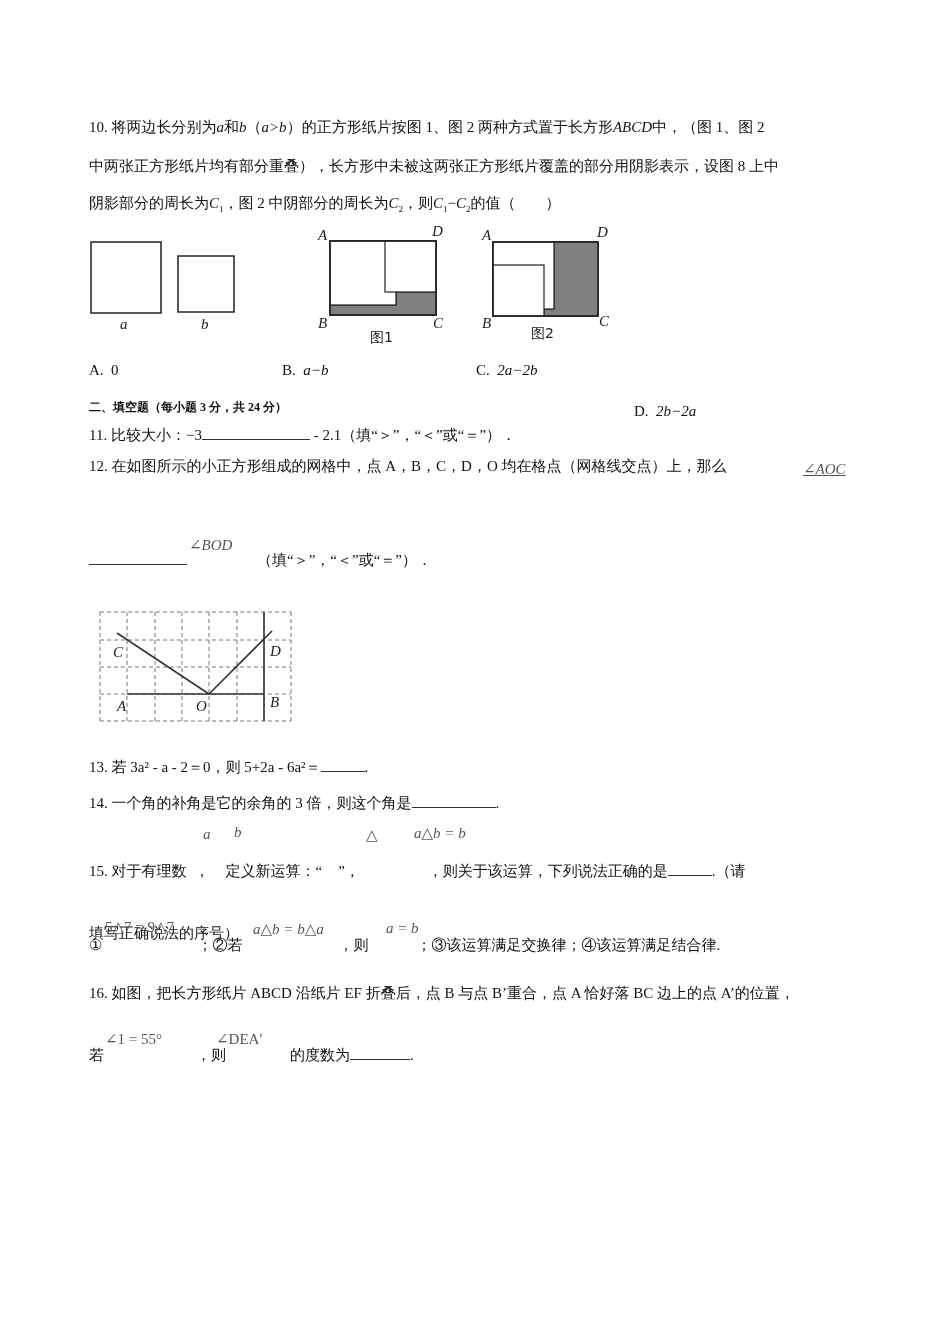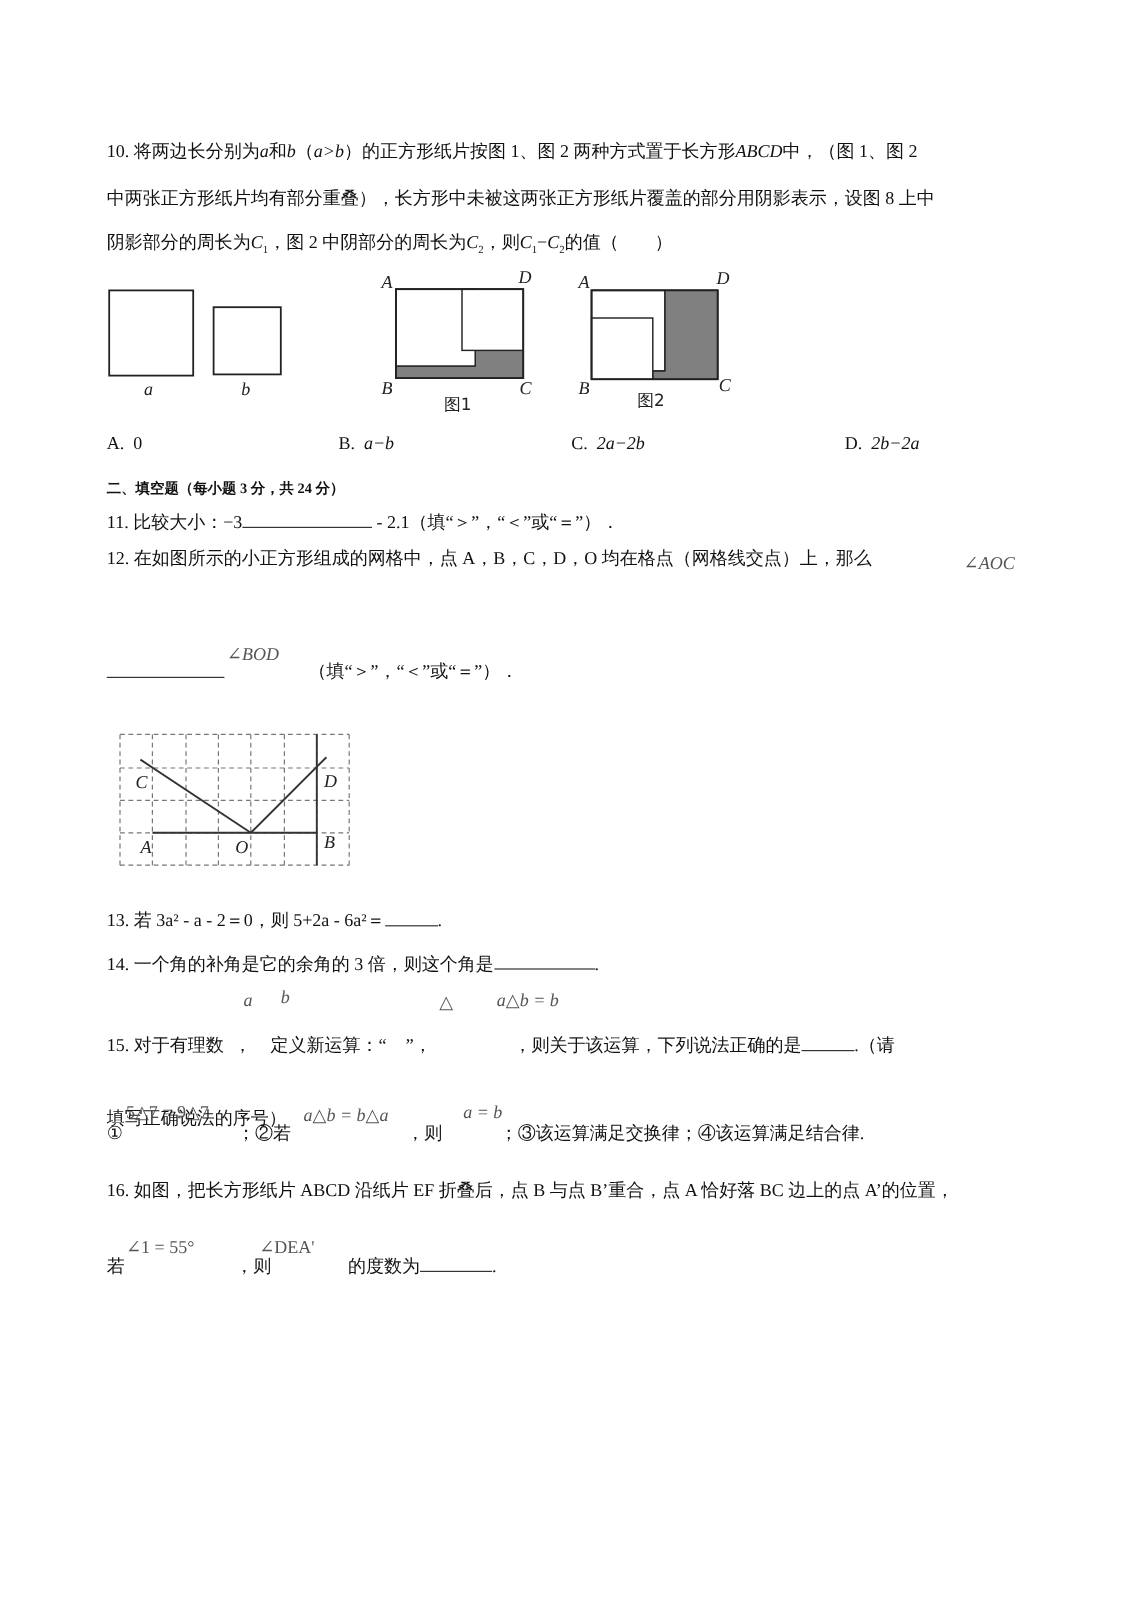--- a/index.html
+++ b/index.html
@@ -71,33 +71,33 @@
   <span>0</span>
 </div>
 <div class="opt" style="left:282px;">
   <span>B.</span>&nbsp;
   <span class="it">a−b</span>
 </div>
 <div class="opt" style="left:476px;">
   <span>C.</span>&nbsp;
   <span class="it">2a−2b</span>
 </div>
-<div class="opt" style="left:704px;">
+<div class="opt" style="left:634px;margin-top:41px;">
   <span>D.</span>&nbsp;
   <span class="it">2b−2a</span>
 </div>
 
 <div class="line bold" style="top:397px;">二、填空题（每小题 3 分，共 24 分）</div>
 
 <div class="line" style="top:425px;">
   <span>11. 比较大小：−3</span><span class="blank" style="width:108px;"></span><span> - 2.1（填“＞”，“＜”或“＝”）．</span>
 </div>
 
 <div class="line" style="top:456px;">12. 在如图所示的小正方形组成的网格中，点 A，B，C，D，O 均在格点（网格线交点）上，那么</div>
-<div class="sup-formula" style="left:803px;top:460px;">∠AOC</div>
+<div class="sup-formula" style="left:803px;top:460px;text-decoration:underline;">∠AOC</div>
 <div class="line" style="top:550px;">
   <span class="blank" style="width:98px;"></span>
 </div>
 <div class="sup-formula" style="left:189px;top:536px;">∠BOD</div>
 <div class="line" style="left:257px;top:550px;">（填“＞”，“＜”或“＝”）．</div>
 
 <svg style="left:0;top:0;" width="950" height="740">
   <g stroke="#777" stroke-width="1" stroke-dasharray="4,3" fill="none">
     <line x1="100" y1="612" x2="291" y2="612"></line>
     <line x1="100" y1="640" x2="291" y2="640"></line>

